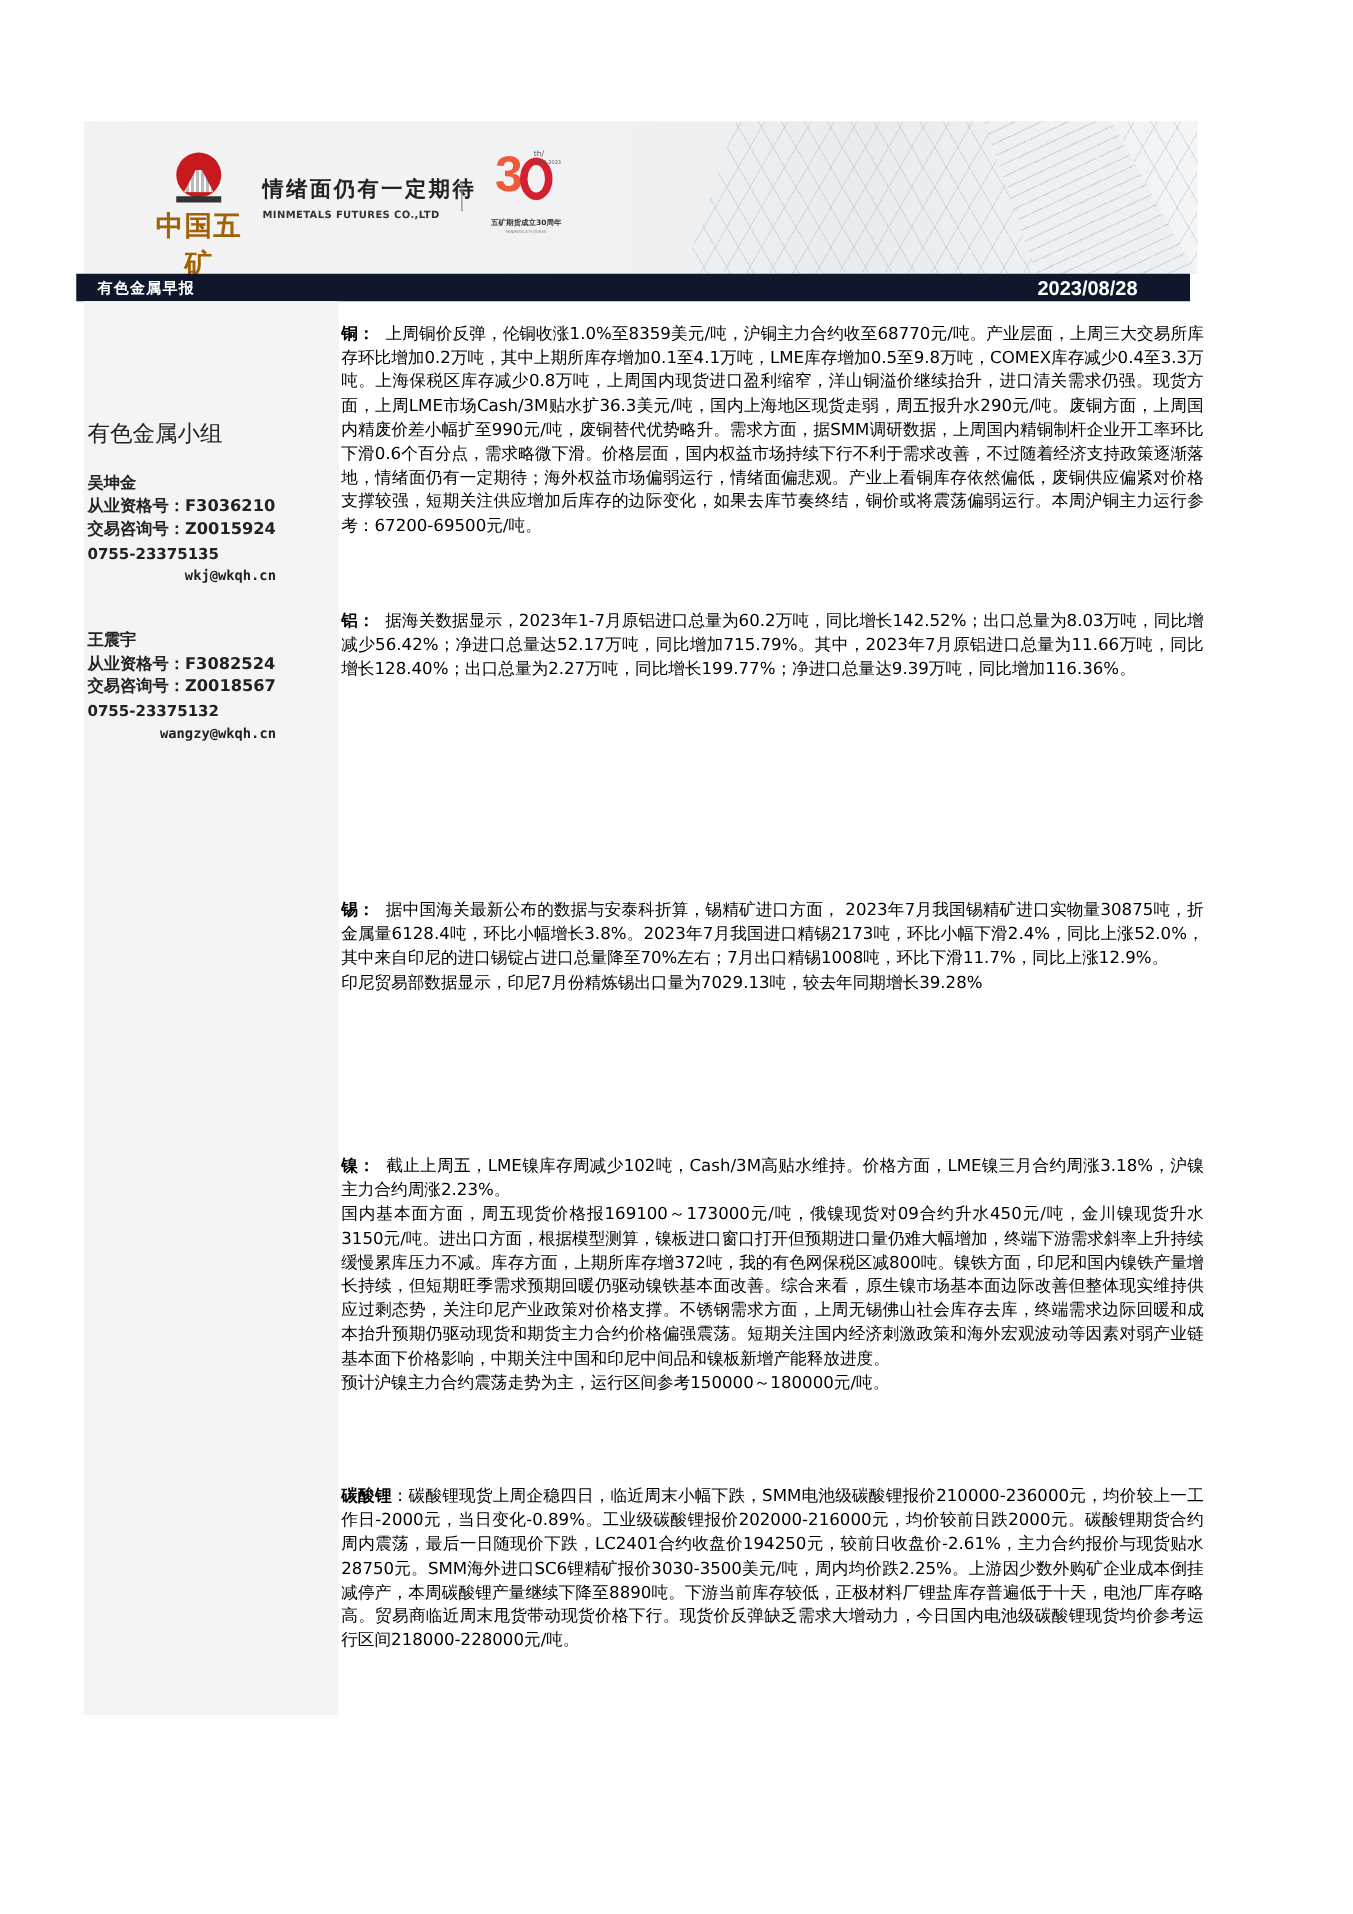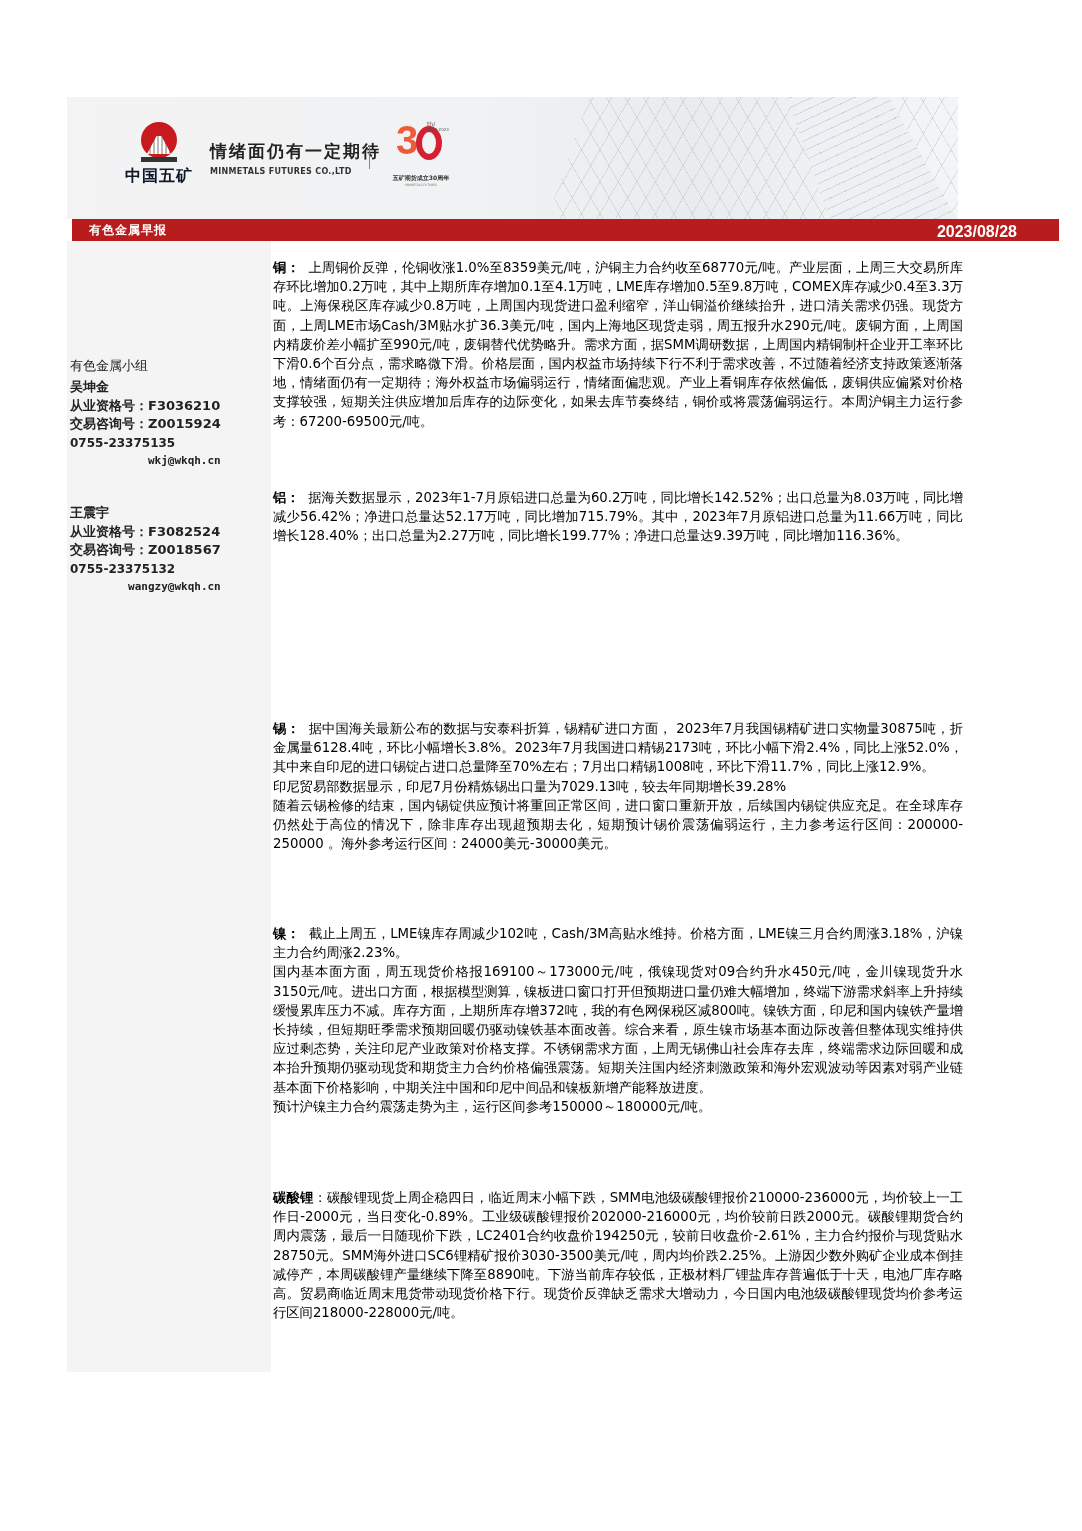--- a/index.html
+++ b/index.html
@@ -35,21 +35,21 @@
     .logo-emblem::after {
       content: ""; position: absolute; left: 6px; top: 14px; width: 24px; height: 18px;
       background: repeating-linear-gradient(90deg, #fff 0 2px, #bbb 2px 4px);
       clip-path: polygon(40% 0, 60% 0, 100% 100%, 0 100%);
     }
     .logo-emblem-base {
       position: absolute; left: 22px; top: 35px; width: 36px; height: 5px; background: #333;
     }
     .logo-china-text {
       position: absolute; left: 0; top: 44px; width: 80px; text-align: center;
-      font-size: 16px; font-weight: bold; color: #0f172a; letter-spacing: 1px;
+      font-size: 22px; font-weight: bold; color: #a16207; letter-spacing: 1px;
     }
 
     .company-block { position: absolute; left: 210px; top: 140px; }
     .company-cn { font-size: 17px; font-weight: bold; color: #222; letter-spacing: 2px; }
     .company-en { font-size: 8px; font-weight: bold; color: #333; margin-top: 4px; letter-spacing: 0.3px; }
 
     .header-divider { position: absolute; left: 369px; top: 145px; width: 1px; height: 24px; background: #888; }
 
     .anniv { position: absolute; left: 386px; top: 120px; width: 70px; height: 75px; }
     .anniv-three {
@@ -58,35 +58,35 @@
     }
     .anniv-zero {
       position: absolute; left: 30px; top: 6px; width: 26px; height: 34px; border: 6px solid #d42030; border-radius: 50%;
     }
     .anniv-th { position: absolute; left: 41px; top: 0; font-size: 6px; color: #555; }
     .anniv-yrs { position: absolute; left: 41px; top: 7px; font-size: 4px; color: #555; }
     .anniv-caption { position: absolute; left: 0; top: 54px; width: 70px; text-align: center; font-size: 6px; font-weight: bold; color: #333; }
     .anniv-sub { position: absolute; left: 0; top: 63px; width: 70px; text-align: center; font-size: 3px; color: #777; }
 
     .red-bar {
-      position: absolute; left: 72px; top: 219px; width: 987px; height: 22px; background: #b91c1c;
+      position: absolute; left: 61px; top: 219px; width: 891px; height: 22px; background: #0f172a;
     }
     .red-bar-title {
       position: absolute; left: 17px; top: 3px; font-size: 12px; font-weight: bold; color: #fff; letter-spacing: 1px;
     }
     .red-bar-date {
       position: absolute; right: 42px; top: 4px; font-size: 16px; font-weight: bold; color: #fff;
       font-family: "Liberation Sans", sans-serif;
     }
 
     .sidebar {
       position: absolute; left: 67px; top: 241px; width: 204px; height: 1131px; background: #f4f4f4;
     }
     .sidebar-group {
-      position: absolute; left: 3px; top: 116px; font-size: 13px; color: #222;
+      position: absolute; left: 3px; top: 94px; font-size: 18px; color: #222;
     }
     .analyst { position: absolute; left: 3px; font-size: 13px; color: #222; line-height: 18.5px; font-weight: bold; }
     .analyst .email { font-size: 11px; font-family: "DejaVu Sans Mono", monospace; text-align: right; }
     .analyst .phone { font-size: 12px; }
 
     .content {
       position: absolute; left: 273px; top: 258px; width: 690px;
       font-size: 13.3px; line-height: 19.2px; color: #000;
     }
     .section p { text-align: justify; }
@@ -154,21 +154,20 @@
     <p><span class="label">铜：</span>&nbsp; <span>上周铜价反弹，伦铜收涨1.0%至8359美元/吨，沪铜主力合约收至68770元/吨。产业层面，上周三大交易所库存环比增加0.2万吨，其中上期所库存增加0.1至4.1万吨，LME库存增加0.5至9.8万吨，COMEX库存减少0.4至3.3万吨。上海保税区库存减少0.8万吨，上周国内现货进口盈利缩窄，洋山铜溢价继续抬升，进口清关需求仍强。现货方面，上周LME市场Cash/3M贴水扩36.3美元/吨，国内上海地区现货走弱，周五报升水290元/吨。废铜方面，上周国内精废价差小幅扩至990元/吨，废铜替代优势略升。需求方面，据SMM调研数据，上周国内精铜制杆企业开工率环比下滑0.6个百分点，需求略微下滑。价格层面，国内权益市场持续下行不利于需求改善，不过随着经济支持政策逐渐落地，情绪面仍有一定期待；海外权益市场偏弱运行，情绪面偏悲观。产业上看铜库存依然偏低，废铜供应偏紧对价格支撑较强，短期关注供应增加后库存的边际变化，如果去库节奏终结，铜价或将震荡偏弱运行。本周沪铜主力运行参考：67200-69500元/吨。</span></p>
   </div>
 
   <div class="section" style="position:absolute; top:230px; width:690px;">
     <p><span class="label">铝：</span>&nbsp; <span>据海关数据显示，2023年1-7月原铝进口总量为60.2万吨，同比增长142.52%；出口总量为8.03万吨，同比增减少56.42%；净进口总量达52.17万吨，同比增加715.79%。其中，2023年7月原铝进口总量为11.66万吨，同比增长128.40%；出口总量为2.27万吨，同比增长199.77%；净进口总量达9.39万吨，同比增加116.36%。</span></p>
   </div>
 
   <div class="section" style="position:absolute; top:461px; width:690px;">
     <p><span class="label">锡：</span>&nbsp; <span>据中国海关最新公布的数据与安泰科折算，锡精矿进口方面， 2023年7月我国锡精矿进口实物量30875吨，折金属量6128.4吨，环比小幅增长3.8%。2023年7月我国进口精锡2173吨，环比小幅下滑2.4%，同比上涨52.0%，其中来自印尼的进口锡锭占进口总量降至70%左右；7月出口精锡1008吨，环比下滑11.7%，同比上涨12.9%。</span></p>
     <p>印尼贸易部数据显示，印尼7月份精炼锡出口量为7029.13吨，较去年同期增长39.28%</p>
-    <p>随着云锡检修的结束，国内锡锭供应预计将重回正常区间，进口窗口重新开放，后续国内锡锭供应充足。在全球库存仍然处于高位的情况下，除非库存出现超预期去化，短期预计锡价震荡偏弱运行，主力参考运行区间：200000-250000 。海外参考运行区间：24000美元-30000美元。</p>
   </div>
 
   <div class="section" style="position:absolute; top:666px; width:690px;">
     <p><span class="label">镍：</span>&nbsp; <span>截止上周五，LME镍库存周减少102吨，Cash/3M高贴水维持。价格方面，LME镍三月合约周涨3.18%，沪镍主力合约周涨2.23%。</span></p>
     <p>国内基本面方面，周五现货价格报169100～173000元/吨，俄镍现货对09合约升水450元/吨，金川镍现货升水3150元/吨。进出口方面，根据模型测算，镍板进口窗口打开但预期进口量仍难大幅增加，终端下游需求斜率上升持续缓慢累库压力不减。库存方面，上期所库存增372吨，我的有色网保税区减800吨。镍铁方面，印尼和国内镍铁产量增长持续，但短期旺季需求预期回暖仍驱动镍铁基本面改善。综合来看，原生镍市场基本面边际改善但整体现实维持供应过剩态势，关注印尼产业政策对价格支撑。不锈钢需求方面，上周无锡佛山社会库存去库，终端需求边际回暖和成本抬升预期仍驱动现货和期货主力合约价格偏强震荡。短期关注国内经济刺激政策和海外宏观波动等因素对弱产业链基本面下价格影响，中期关注中国和印尼中间品和镍板新增产能释放进度。</p>
     <p>预计沪镍主力合约震荡走势为主，运行区间参考150000～180000元/吨。</p>
   </div>
 
   <div class="section" style="position:absolute; top:930px; width:690px;">
     <p><span class="label">碳酸锂</span><span>：</span><span>碳酸锂现货上周企稳四日，临近周末小幅下跌，SMM电池级碳酸锂报价210000-236000元，均价较上一工作日-2000元，当日变化-0.89%。工业级碳酸锂报价202000-216000元，均价较前日跌2000元。碳酸锂期货合约周内震荡，最后一日随现价下跌，LC2401合约收盘价194250元，较前日收盘价-2.61%，主力合约报价与现货贴水28750元。SMM海外进口SC6锂精矿报价3030-3500美元/吨，周内均价跌2.25%。上游因少数外购矿企业成本倒挂减停产，本周碳酸锂产量继续下降至8890吨。下游当前库存较低，正极材料厂锂盐库存普遍低于十天，电池厂库存略高。贸易商临近周末甩货带动现货价格下行。现货价反弹缺乏需求大增动力，今日国内电池级碳酸锂现货均价参考运行区间218000-228000元/吨。</span></p>

